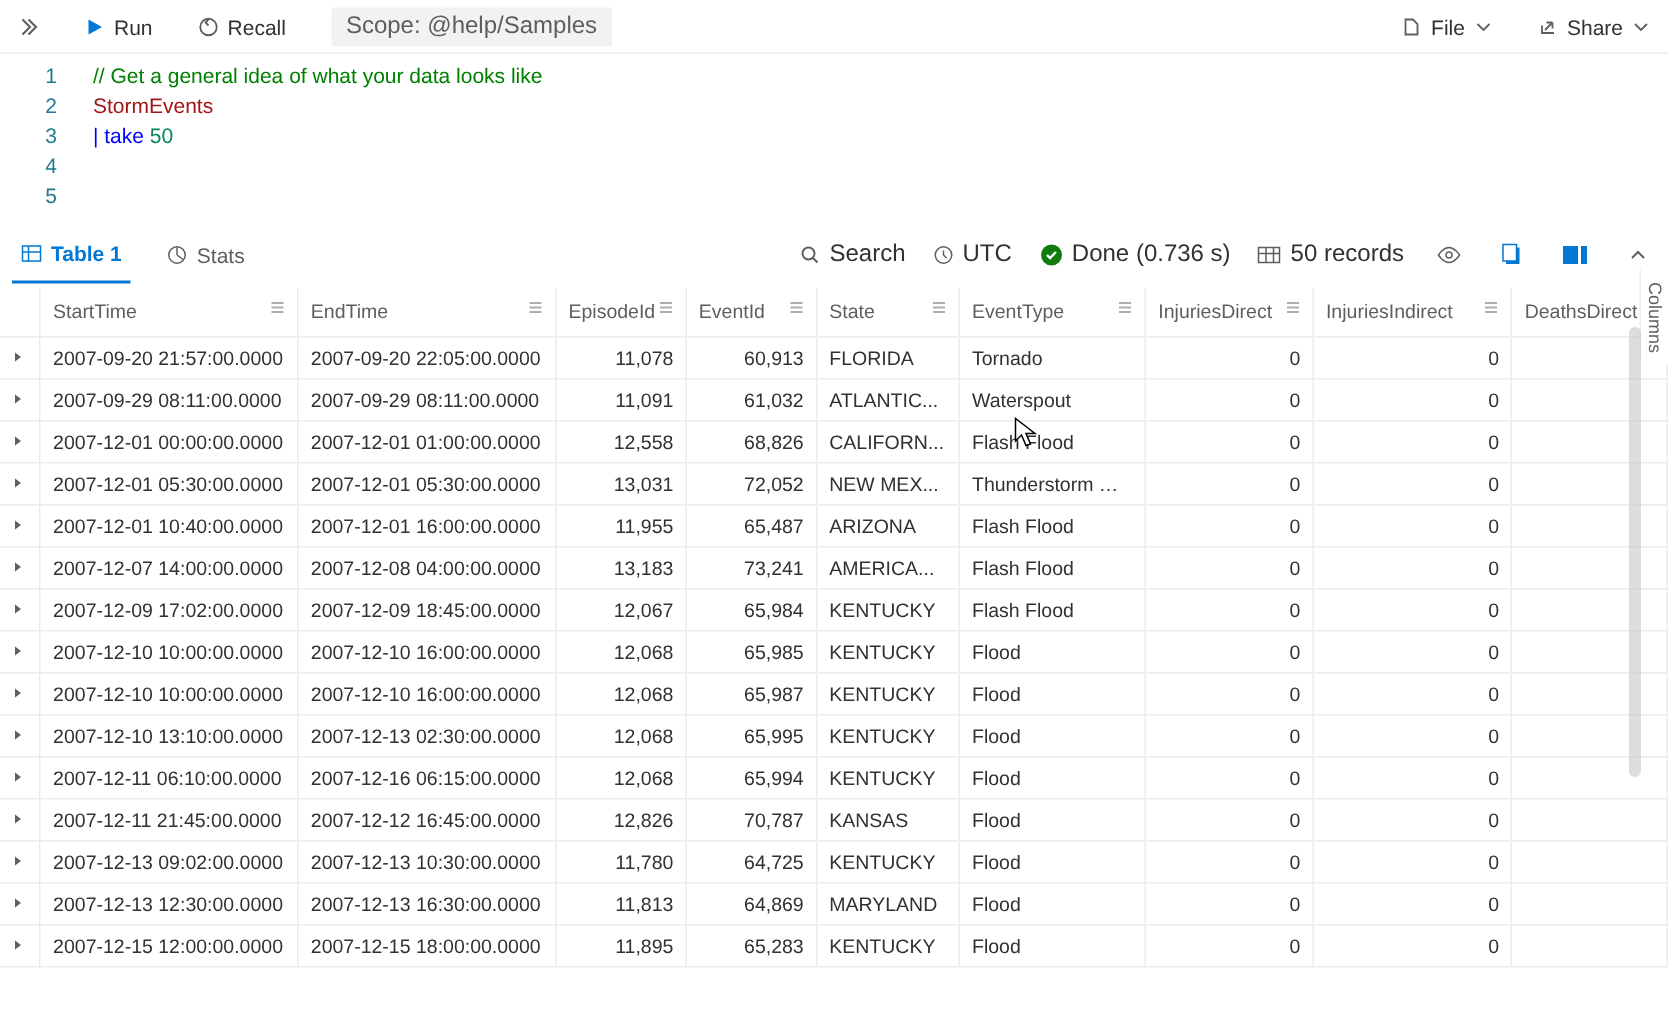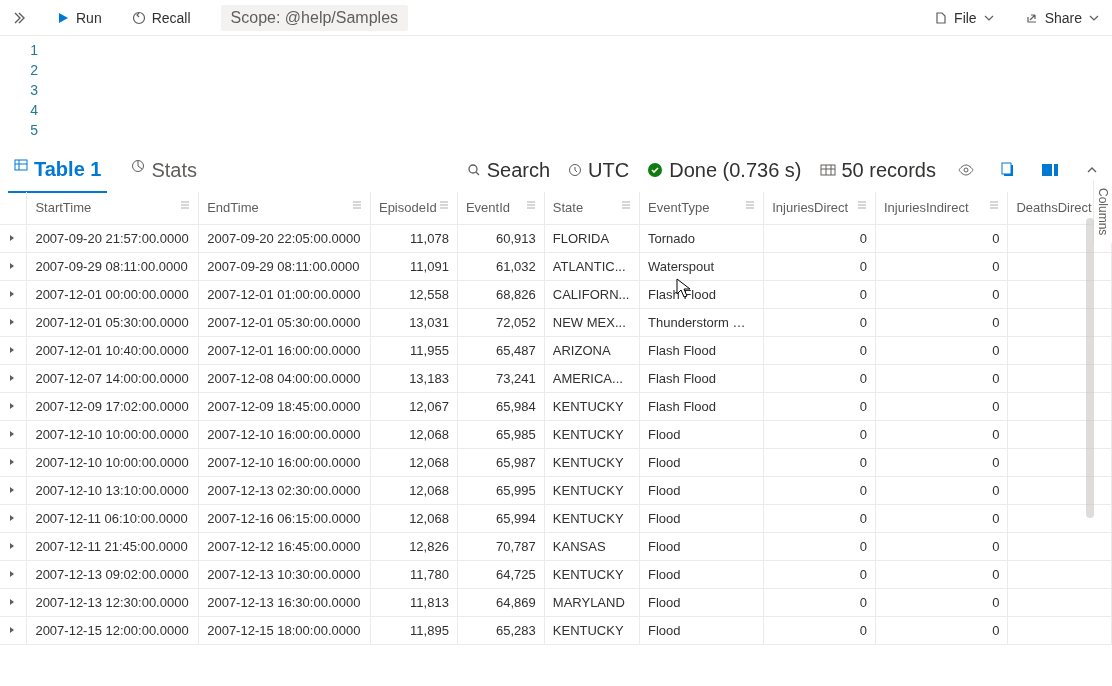--- a/index.html
+++ b/index.html
@@ -14,23 +14,23 @@
 
 .editor { font-family: Consolas, monospace; font-size: 14px; padding-top: 4px; position: relative; }
 .gutter { position: absolute; left: 0; top: 4px; width: 52px; text-align: right; color: #237893; padding-right: 14px; line-height: 20px; }
 .code-lines { margin-left: 62px; line-height: 20px; }
 .tok-comment { color: #008000; }
 .tok-ident { color: #a31515; }
 .tok-op { color: #0000ff; }
 .tok-num { color: #098658; }
 
 .results-bar { display: flex; align-items: center; height: 44px; padding: 0 8px; gap: 18px; margin-top: 4px; }
-.tab { display: flex; align-items: flex-start; gap: 6px; padding: 10px 6px; font-size: 20px; color: #605e5c; cursor: pointer; }
+.tab { display: flex; align-items: center; gap: 6px; padding: 10px 6px; font-size: 14px; color: #605e5c; cursor: pointer; }
 .tab.active { color: #0078d4; border-bottom: 2px solid #0078d4; font-weight: 600; }
-.rb-btn { display: flex; align-items: center; gap: 6px; font-size: 20px; color: #323130; cursor: pointer; }
+.rb-btn { display: flex; align-items: center; gap: 6px; font-size: 16px; color: #323130; cursor: pointer; }
 .rb-btn.green svg { fill: #107c10; }
 .icon-btn { width: 24px; display: flex; justify-content: center; cursor: pointer; }
 
 .table-wrap { position: relative; overflow: hidden; height: calc(686px - 36px - 108px - 44px); }
 .grid { width: 100%; border-collapse: collapse; table-layout: fixed; }
 .grid th, .grid td { border-right: 1px solid #edebe9; border-bottom: 1px solid #edebe9; padding: 6px 8px; font-size: 13px; text-align: left; white-space: nowrap; overflow: hidden; text-overflow: ellipsis; }
 .grid th { color: #605e5c; font-weight: 400; height: 32px; vertical-align: middle; position: relative; }
 .grid th .th-label { display:inline-block; }
 .grid th .menu-icon { float: right; opacity: .5; }
 .grid td.num { text-align: right; }
@@ -93,20 +93,27 @@
   </div>
 </div>
 
 <div class="editor" style="height:108px">
   <div class="gutter" id="gutter">
       <div>1</div>
       <div>2</div>
       <div>3</div>
       <div>4</div>
       <div>5</div>
+    </div>
+  <div class="code-lines" id="code">
+      <div><span class="tok-comment">// Get a general idea of what your data looks like</span></div>
+      <div><span class="tok-ident">StormEvents</span></div>
+      <div><span class="tok-op">| take</span> <span class="tok-num">50</span></div>
+      <div>&nbsp;</div>
+      <div>&nbsp;</div>
     </div>
 </div>
 
 <div class="results-bar">
   <div class="tab active">
     <svg width="14" height="14" viewBox="0 0 14 14">
         <rect x="1" y="2" width="12" height="10" stroke="#0078d4" fill="none"></rect>
         <path d="M1 6h12M5 2v10" stroke="#0078d4"></path>
       </svg>
     <span>Table 1</span>

